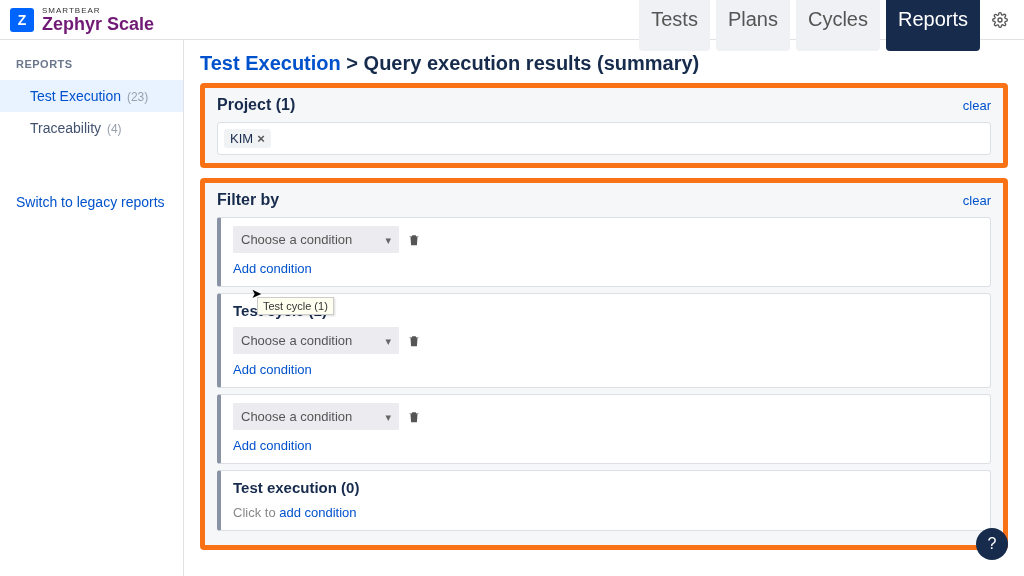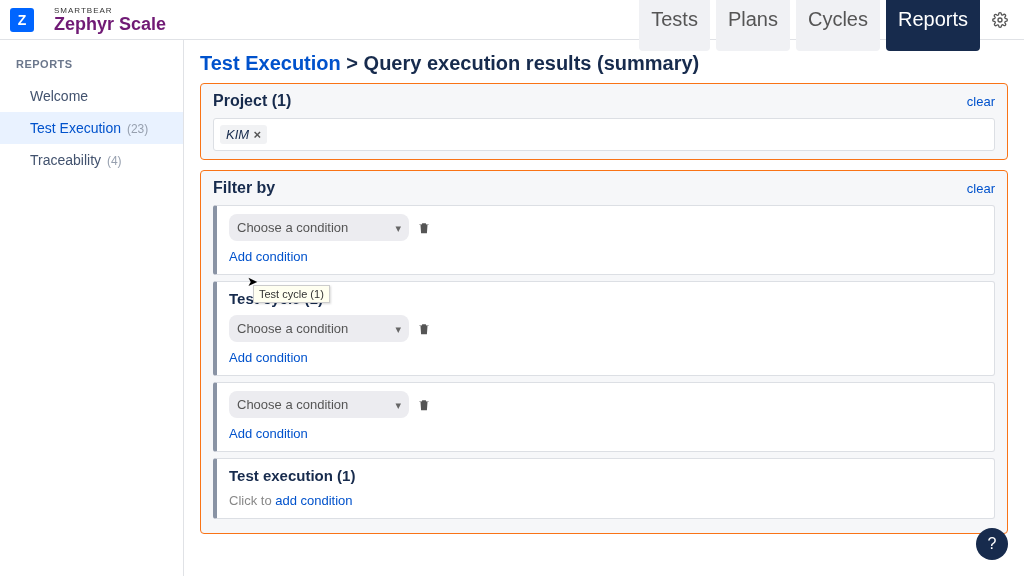--- a/index.html
+++ b/index.html
@@ -2,21 +2,21 @@
 <html><head>
 <meta charset="utf-8">
 <style>
   * { box-sizing: border-box; margin: 0; padding: 0; }
   body { font-family: -apple-system, BlinkMacSystemFont, "Segoe UI", Helvetica, Arial, sans-serif; font-size: 14px; color: #172B4D; background: #fff; width: 1024px; height: 576px; overflow: hidden; position: relative; }
   
   
   .topbar { height: 40px; display: flex; align-items: center; justify-content: space-between; padding: 0 10px; border-bottom: 1px solid #e0e2e6; }
   .brand { display: flex; align-items: center; gap: 8px; }
   .brand-logo { width: 24px; height: 24px; background: #0065FF; border-radius: 3px; display: flex; align-items: center; justify-content: center; color: #fff; font-weight: bold; font-size: 14px; }
-  .brand-text { display: flex; flex-direction: column; line-height: 1; margin-left: 12px; }
+  .brand-text { display: flex; flex-direction: column; line-height: 1; }
   .brand-sub { font-size: 8px; letter-spacing: 1px; color: #333; }
   .brand-main { font-size: 18px; font-weight: 600; color: #701a75; }
   .topnav { display: flex; align-items: center; gap: 6px; }
   .topnav-item { padding: 20px 12px; border-radius: 4px; background: #f0f1f4; color: #555; font-size: 20px; cursor: pointer; }
   .topnav-item.active { background: #172B4D; color: #fff; }
   .gear-btn { width: 28px; height: 28px; display: flex; align-items: center; justify-content: center; cursor: pointer; color: #555; }
   
   
   .body-wrap { display: flex; height: calc(576px - 40px); }
   .sidebar { width: 184px; border-right: 1px solid #e0e2e6; padding: 18px 0; }
@@ -25,37 +25,37 @@
   .side-item.active { background: #E9F2FF; color: #0052CC; }
   .side-item .count { color: #97a0af; font-size: 12px; margin-left: 2px; }
   .legacy-link { padding: 10px 16px; margin-top: 40px; color: #0052CC; font-size: 14px; cursor: pointer; }
   
   
   .main { flex: 1; padding: 12px 16px; overflow-y: auto; }
   .breadcrumb { font-size: 20px; font-weight: 600; margin-bottom: 8px; }
   .breadcrumb .bc-link { color: #0052CC; }
   .breadcrumb .bc-sep, .breadcrumb .bc-current { color: #172B4D; }
   
-  .panel { border: 1px solid #f97316; border-radius: 4px; background: #f6f7f9; margin-bottom: 10px; padding: 8px 12px; position: relative; }
+  .panel { border: 5px solid #f97316; border-radius: 4px; background: #f6f7f9; margin-bottom: 10px; padding: 8px 12px; position: relative; }
   .panel-head { display: flex; justify-content: space-between; align-items: center; }
   .panel-title { font-size: 16px; font-weight: 600; color: #172B4D; }
   .clear-link { color: #0052CC; font-size: 13px; cursor: pointer; }
   
-  .chip-row { margin-top: 8px; background: #fff; border: 1px solid #dcdfe4; border-radius: 3px; padding: 6px; font-style: italic; }
+  .chip-row { margin-top: 8px; background: #fff; border: 1px solid #dcdfe4; border-radius: 3px; padding: 6px; }
   .chip { display: inline-flex; align-items: center; background: #f1f2f4; border-radius: 3px; padding: 2px 6px; font-size: 13px; gap: 4px; }
   .chip-close { cursor: pointer; font-weight: bold; color: #555; }
   
   .filter-head { display: flex; gap: 10px; }
   .custom-query { background: #ececf0; padding: 4px 8px; border-radius: 3px; font-size: 13px; color: #555; display: inline-flex; align-items: center; gap: 4px; cursor: pointer; }
   .filter-body { padding: 8px 0 0 0; }
   
   .sub-panel { background: #fff; border: 1px solid #dcdfe4; border-left: 4px solid #8993a4; border-radius: 3px; margin-bottom: 6px; padding: 8px 12px 10px; position: relative; }
   .sub-title { font-size: 15px; font-weight: 600; margin-bottom: 8px; }
   .cond-row { display: flex; align-items: center; gap: 8px; }
-  .cond-select { background: #ececf0; border: none; border-radius: 8px; padding: 6px 8px; font-size: 13px; color: #555; width: 180px; appearance: none; -webkit-appearance: none; cursor: pointer; }
+  .cond-select { background: #ececf0; border: none; border-radius: 1px; padding: 6px 8px; font-size: 13px; color: #555; width: 166px; appearance: none; -webkit-appearance: none; cursor: pointer; }
   .cond-select-wrap { position: relative; display: inline-block; }
   .cond-select-wrap::after { content: "▾"; position: absolute; right: 8px; top: 50%; transform: translateY(-50%); pointer-events: none; color: #666; font-size: 11px; }
   .trash { color: #555; cursor: pointer; font-size: 14px; }
   .add-cond { color: #0052CC; font-size: 13px; margin-top: 8px; cursor: pointer; display: inline-block; }
   .click-to { color: #888; font-size: 13px; }
   
   .tooltip { position: absolute; background: #fffff0; border: 1px solid #ccc; font-size: 11px; padding: 2px 5px; color: #333; box-shadow: 1px 1px 2px rgba(0,0,0,0.15); z-index: 10; }
   .cursor-arrow { position: absolute; font-size: 13px; color: #000; z-index: 11; }
   
   .help-fab { position: absolute; right: 16px; bottom: 16px; width: 32px; height: 32px; border-radius: 50%; background: #172B4D; color: #fff; display: flex; align-items: center; justify-content: center; font-size: 16px; cursor: pointer; }
@@ -86,31 +86,29 @@
           </svg>
       </span>
     </div>
   </div>
 </div>
 
 <div class="body-wrap">
 
   <div class="sidebar">
     <div class="sidebar-title">REPORTS</div>
-    <div class="side-item">
-      <span>Welcome</span>
-    </div>
     <div class="side-item active">
       <span>Test Execution</span>
       <span class="count">(23)</span>
     </div>
     <div class="side-item">
       <span>Traceability</span>
       <span class="count">(4)</span>
     </div>
+    <div class="legacy-link">Switch to legacy reports</div>
   </div>
 
   <div class="main">
     <div class="breadcrumb">
       <span class="bc-link">Test Execution</span><span class="bc-sep"> &gt; </span><span class="bc-current">Query execution results (summary)</span>
     </div>
 
     <div class="panel">
       <div class="panel-head">
         <div class="panel-title">Project (1)</div>
@@ -187,21 +185,21 @@
                 <svg width="14" height="14" viewBox="0 0 24 24" fill="#555">
                     <path d="M6 7h12l-1 14H7L6 7zm3-3h6l1 2H8l1-2zM4 6h16v1H4z"></path>
                   </svg>
               </span>
             </span>
           </div>
           <span class="add-cond">Add condition</span>
         </div>
 
         <div class="sub-panel">
-          <div class="sub-title">Test execution (1)</div>
+          <div class="sub-title">Test execution (0)</div>
           <span class="click-to">Click to </span><span class="add-cond" style="margin-top:0;">add condition</span>
         </div>
 
       </div>
     </div>
   </div>
 </div>
 
 <div class="help-fab">
   <span>?</span>

